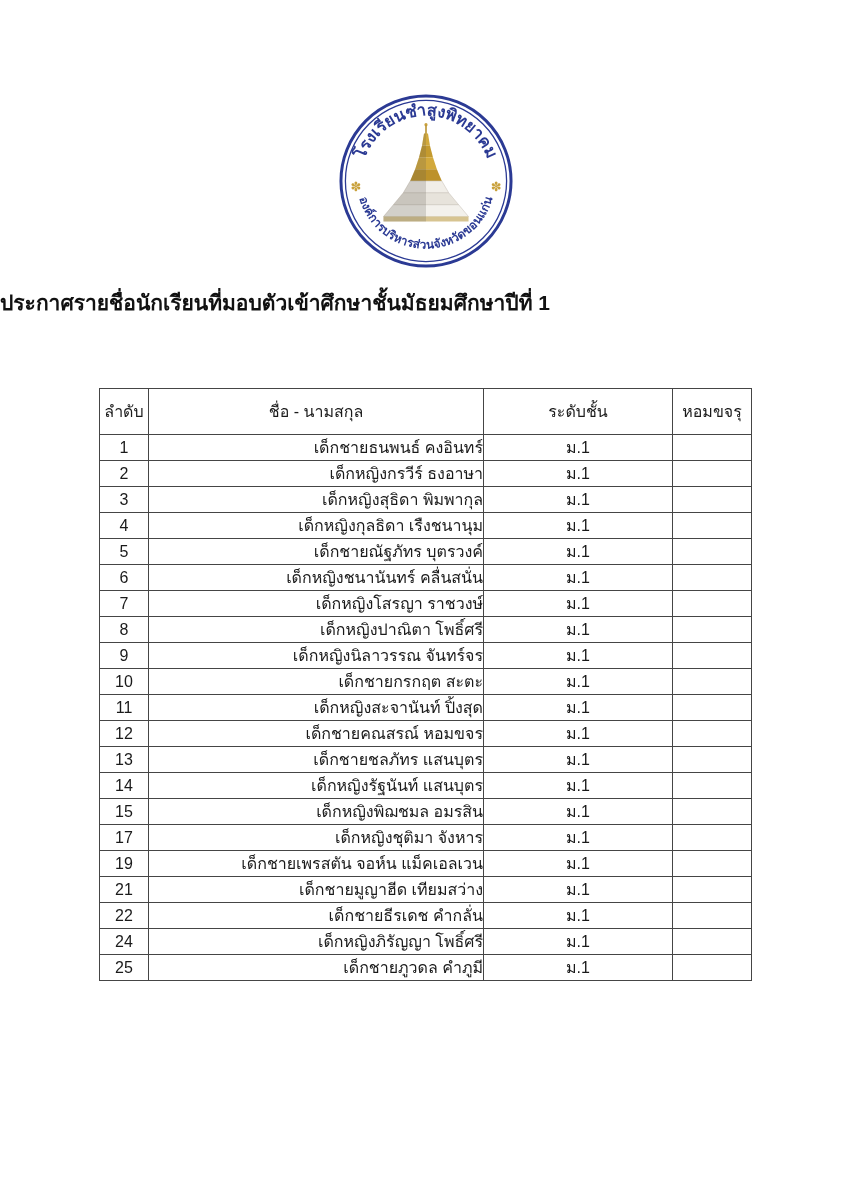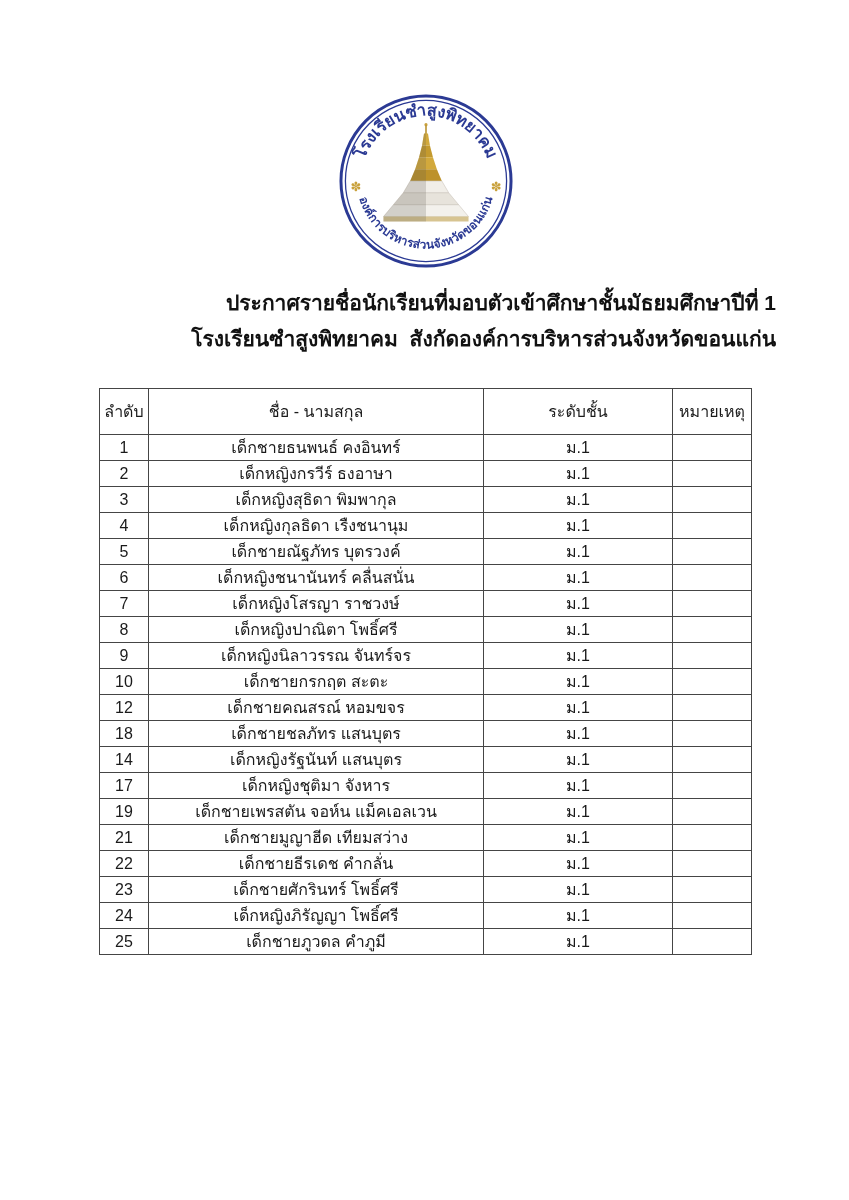--- a/index.html
+++ b/index.html
@@ -14,21 +14,21 @@
   }
   .logo-wrap{
     position:absolute;
     left:337px;top:92px;
     width:178px;height:178px;
   }
   .title-block{
     position:absolute;
     left:0;top:285px;
     width:776px;
-    text-align:right;
+    text-align:left;
   }
   .title-line{
     font-size:21px;
     font-weight:bold;
     line-height:36px;
     color:#111;
     white-space:pre-wrap;
   }
   table.student-table{
     position:absolute;
@@ -42,21 +42,21 @@
     border:1px solid #454545;
     font-size:16px;
     font-weight:normal;
     padding:0;
     overflow:hidden;
     white-space:nowrap;
   }
   .student-table thead tr{height:46px;}
   .student-table tbody tr{height:26px;}
   .td-center{text-align:center;}
-  .td-name{text-align:center;padding-left:10px;}
+  .td-name{text-align:right;padding-left:10px;}
 </style>
 </head>
 <body>
 
 <div class="page">
 
   <div class="logo-wrap">
     <svg viewBox="0 0 180 180" width="178" height="178">
 
       <circle cx="90" cy="90" r="86" fill="#ffffff" stroke-width="3" fill-rule="evenodd" stroke="#2B3A94"></circle>
@@ -86,36 +86,35 @@
         <textPath href="#arcBottom" startOffset="50%" text-anchor="middle">องค์การบริหารส่วนจังหวัดขอนแก่น</textPath>
       </text>
 
       <text x="19" y="100" font-size="13" text-anchor="middle" fill="#C9A13B"><tspan>✽</tspan></text>
       <text x="161" y="100" font-size="13" text-anchor="middle" fill="#C9A13B"><tspan>✽</tspan></text>
     </svg>
   </div>
 
   <div class="title-block">
     <div class="title-line">ประกาศรายชื่อนักเรียนที่มอบตัวเข้าศึกษาชั้นมัธยมศึกษาปีที่ 1</div>
-    <div class="title-line">โรงเรียนซำสูงพิทยาคม  สังกัดองค์การบริหารส่วนจังหวัดขอนแก่น</div>
   </div>
 
   <table class="student-table">
     <colgroup>
       <col style="width:49px">
       <col style="width:335px">
       <col style="width:189px">
       <col style="width:79px">
     </colgroup>
     <thead>
       <tr>
         <th class="td-center">ลำดับ</th>
         <th class="td-center">ชื่อ - นามสกุล</th>
         <th class="td-center">ระดับชั้น</th>
-        <th class="td-center">หมายเหตุ</th>
+        <th class="td-center">หอมขจรุ</th>
       </tr>
     </thead>
     <tbody>
         <tr>
           <td class="td-center">1</td>
           <td class="td-name">เด็กชายธนพนธ์ คงอินทร์</td>
           <td class="td-center">ม.1</td>
           <td class="td-center"></td>
         </tr>
         <tr>
@@ -166,38 +165,50 @@
           <td class="td-center">ม.1</td>
           <td class="td-center"></td>
         </tr>
         <tr>
           <td class="td-center">10</td>
           <td class="td-name">เด็กชายกรกฤต สะตะ</td>
           <td class="td-center">ม.1</td>
           <td class="td-center"></td>
         </tr>
         <tr>
+          <td class="td-center">11</td>
+          <td class="td-name">เด็กหญิงสะจานันท์ ปิ้งสุด</td>
+          <td class="td-center">ม.1</td>
+          <td class="td-center"></td>
+        </tr>
+        <tr>
           <td class="td-center">12</td>
           <td class="td-name">เด็กชายคณสรณ์ หอมขจร</td>
           <td class="td-center">ม.1</td>
           <td class="td-center"></td>
         </tr>
         <tr>
-          <td class="td-center">18</td>
+          <td class="td-center">13</td>
           <td class="td-name">เด็กชายชลภัทร แสนบุตร</td>
           <td class="td-center">ม.1</td>
           <td class="td-center"></td>
         </tr>
         <tr>
           <td class="td-center">14</td>
           <td class="td-name">เด็กหญิงรัฐนันท์ แสนบุตร</td>
           <td class="td-center">ม.1</td>
           <td class="td-center"></td>
         </tr>
         <tr>
+          <td class="td-center">15</td>
+          <td class="td-name">เด็กหญิงพิฌชมล อมรสิน</td>
+          <td class="td-center">ม.1</td>
+          <td class="td-center"></td>
+        </tr>
+        <tr>
           <td class="td-center">17</td>
           <td class="td-name">เด็กหญิงชุติมา จังหาร</td>
           <td class="td-center">ม.1</td>
           <td class="td-center"></td>
         </tr>
         <tr>
           <td class="td-center">19</td>
           <td class="td-name">เด็กชายเพรสตัน จอห์น แม็คเอลเวน</td>
           <td class="td-center">ม.1</td>
           <td class="td-center"></td>
@@ -208,26 +219,20 @@
           <td class="td-center">ม.1</td>
           <td class="td-center"></td>
         </tr>
         <tr>
           <td class="td-center">22</td>
           <td class="td-name">เด็กชายธีรเดช คำกลั่น</td>
           <td class="td-center">ม.1</td>
           <td class="td-center"></td>
         </tr>
         <tr>
-          <td class="td-center">23</td>
-          <td class="td-name">เด็กชายศักรินทร์ โพธิ์ศรี</td>
-          <td class="td-center">ม.1</td>
-          <td class="td-center"></td>
-        </tr>
-        <tr>
           <td class="td-center">24</td>
           <td class="td-name">เด็กหญิงภิรัญญา โพธิ์ศรี</td>
           <td class="td-center">ม.1</td>
           <td class="td-center"></td>
         </tr>
         <tr>
           <td class="td-center">25</td>
           <td class="td-name">เด็กชายภูวดล คำภูมี</td>
           <td class="td-center">ม.1</td>
           <td class="td-center"></td>

